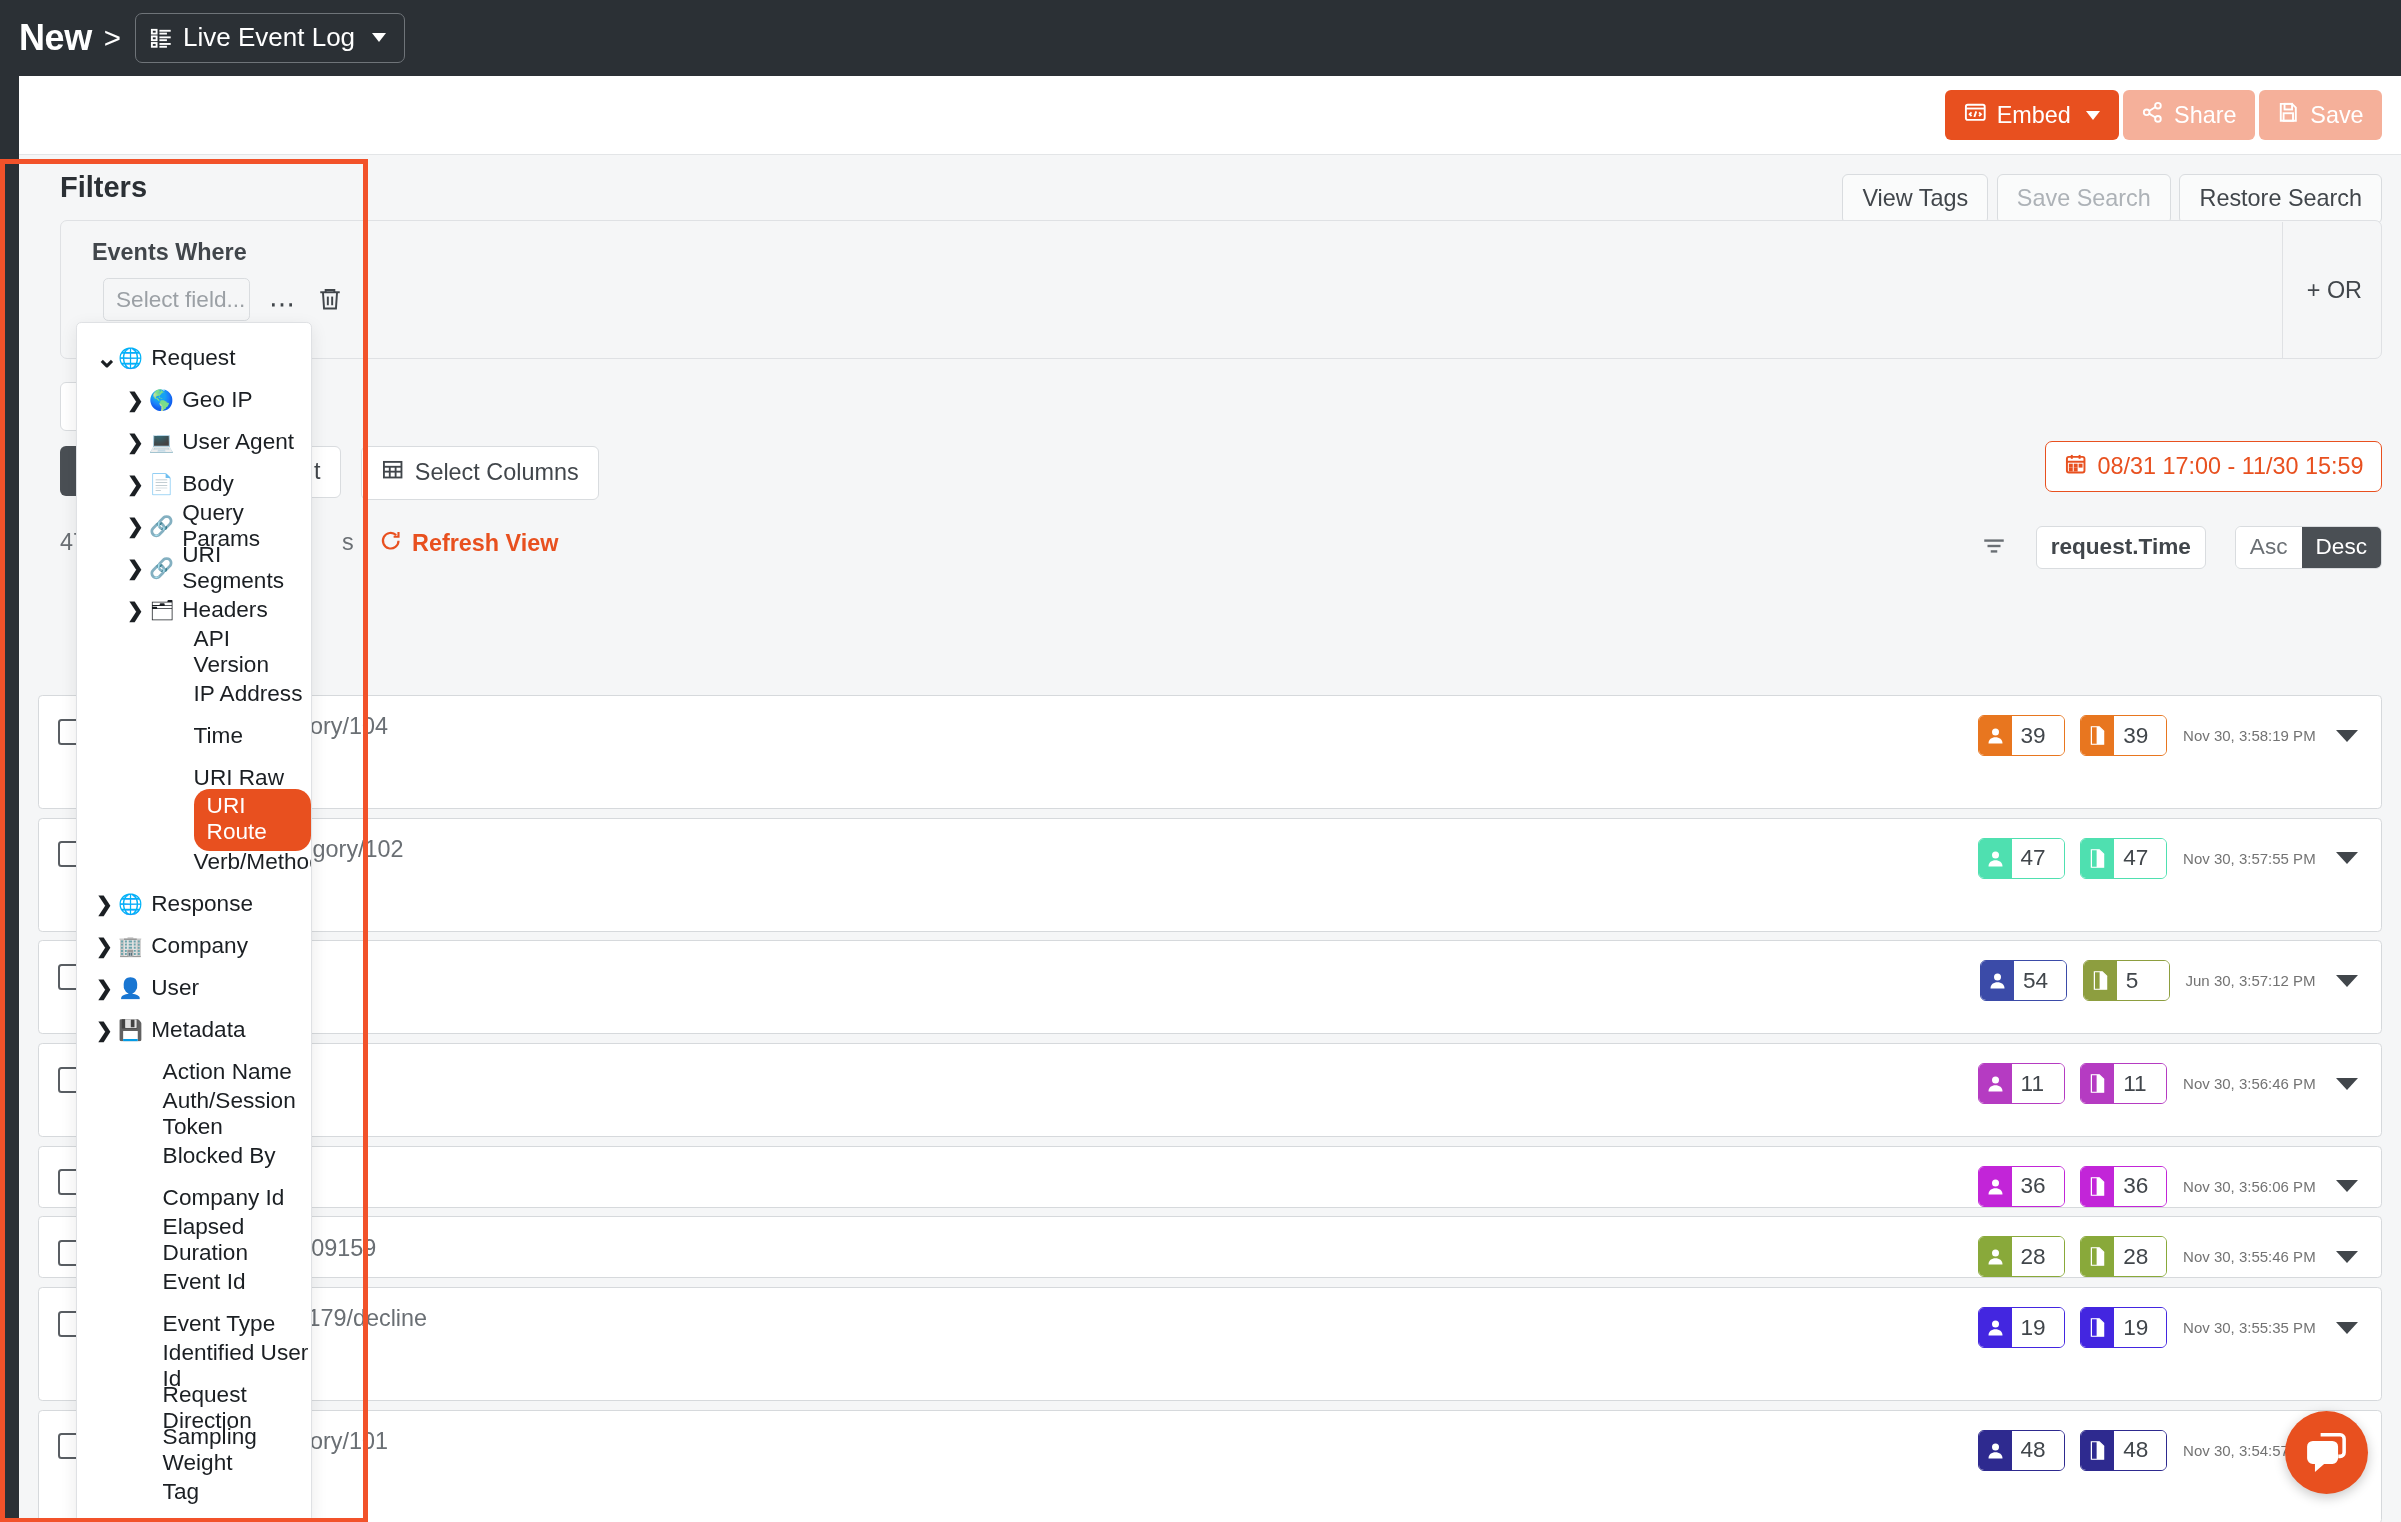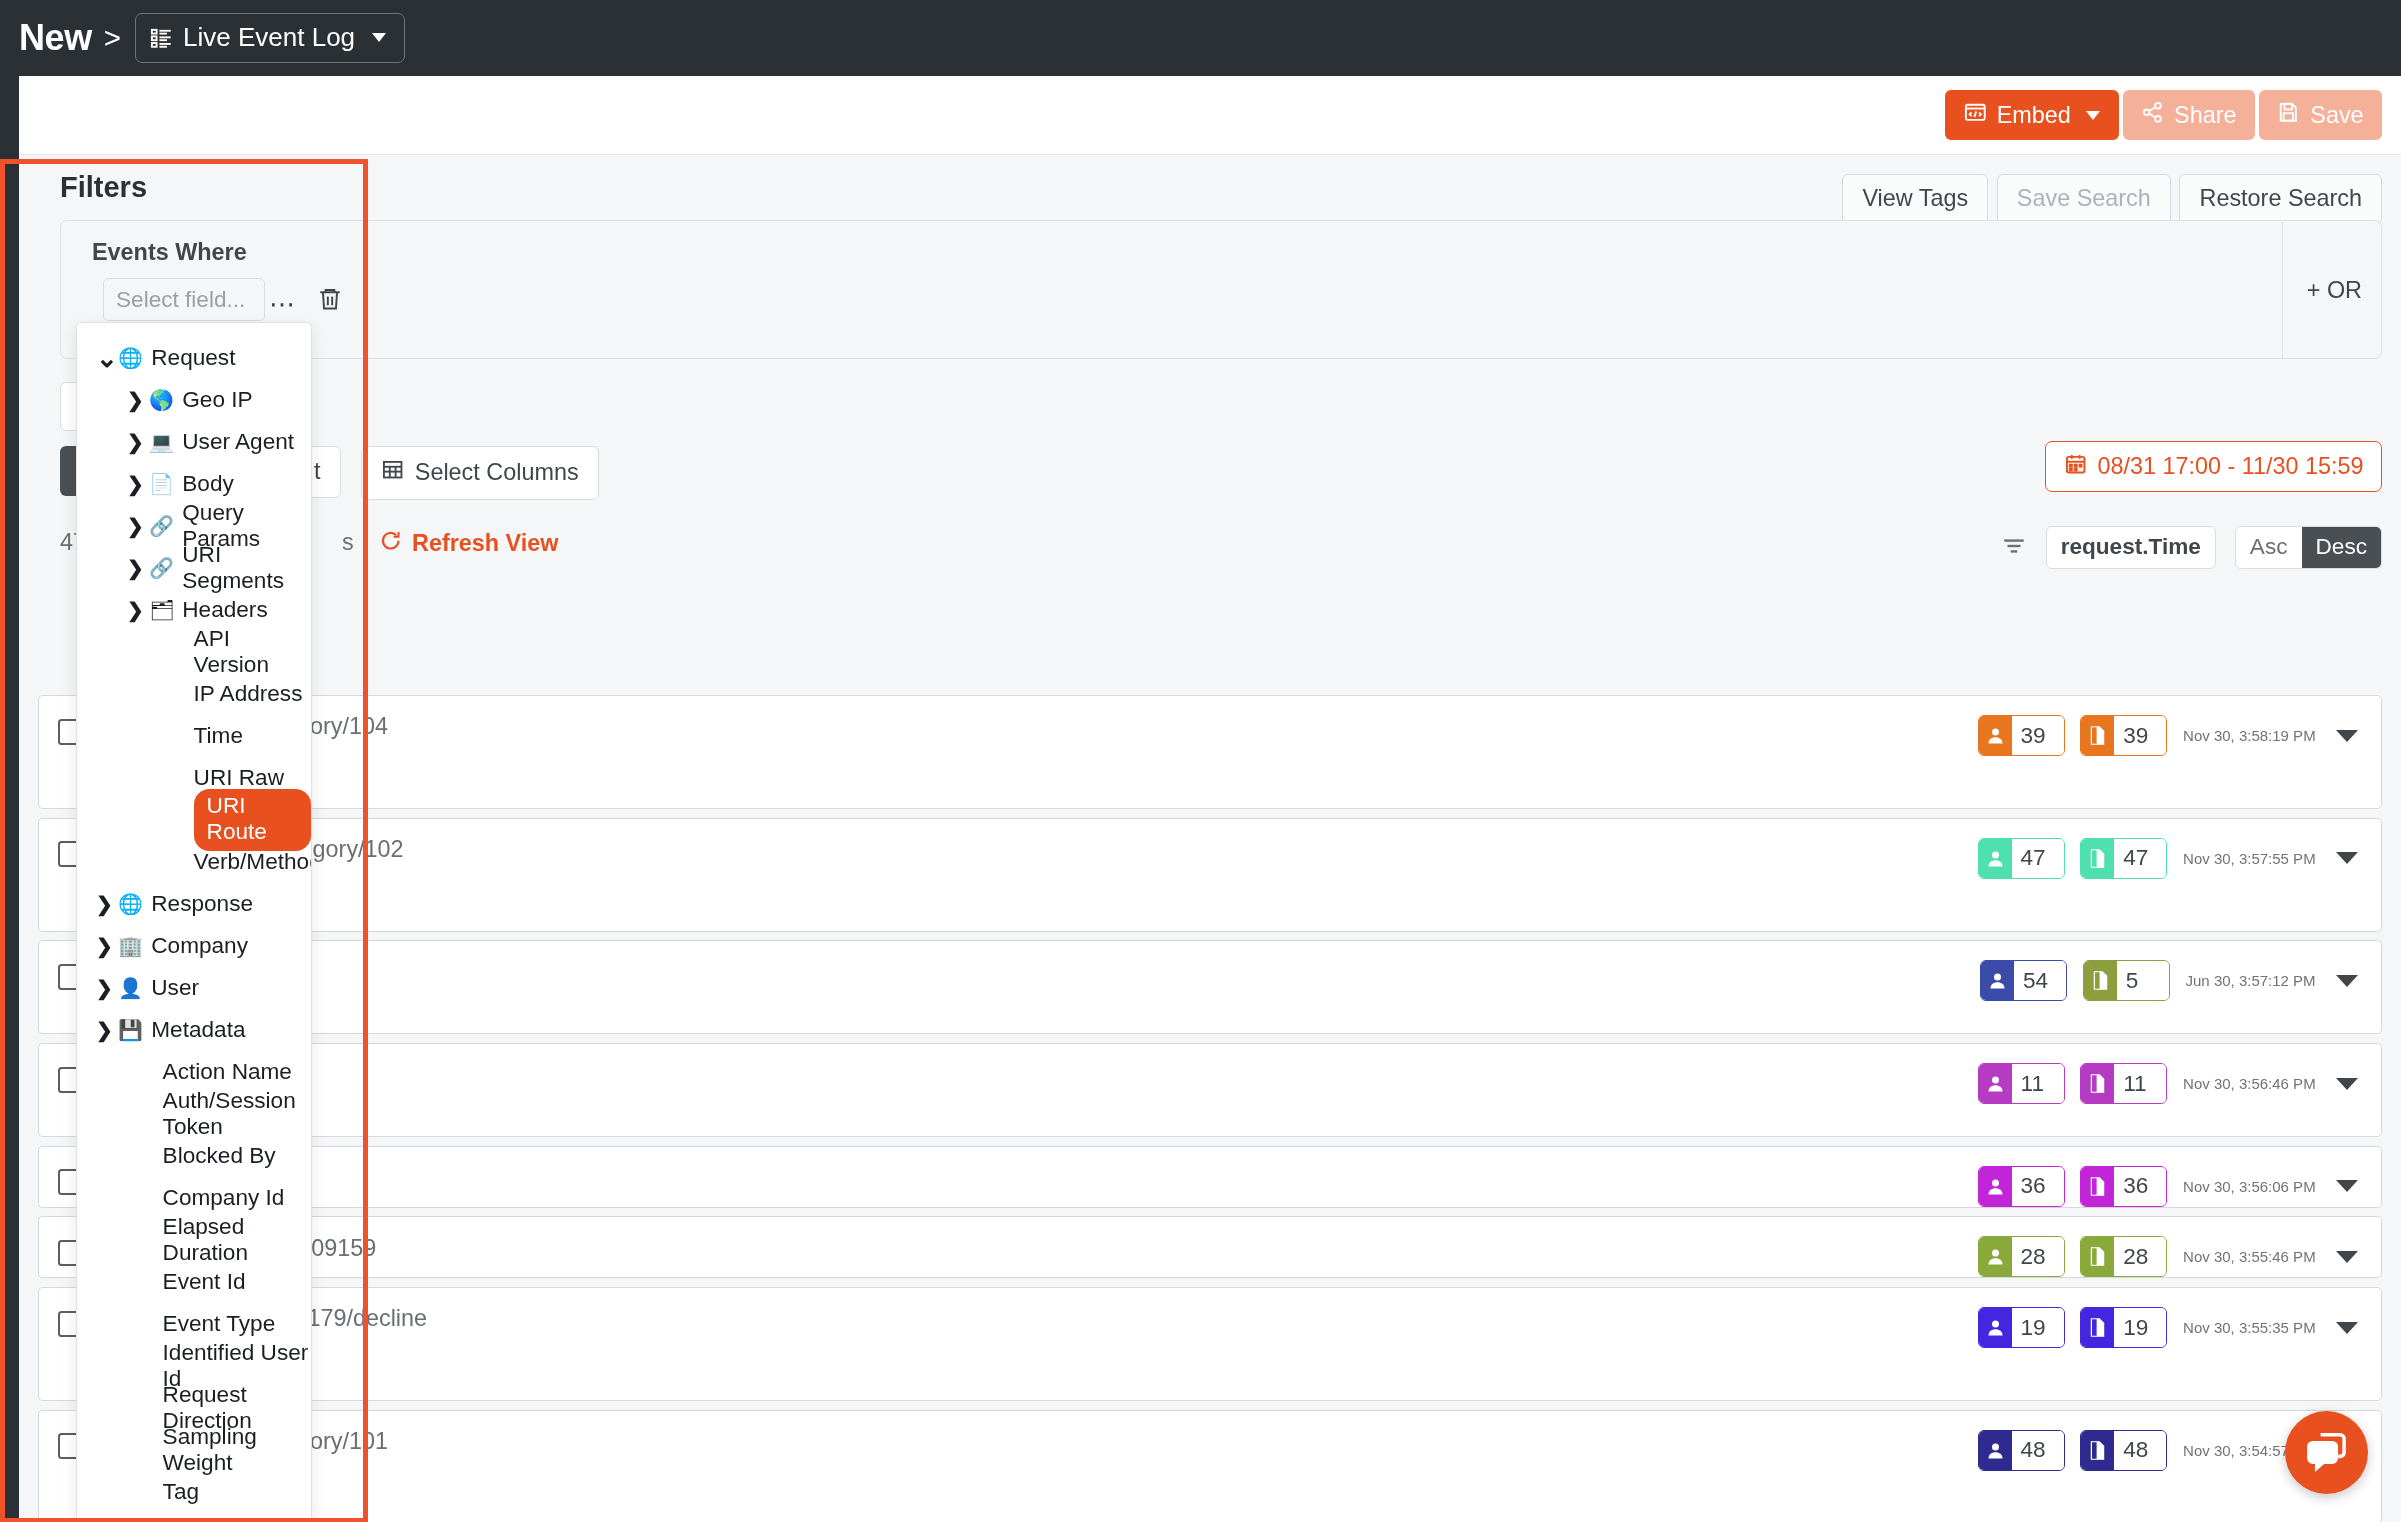--- a/index.html
+++ b/index.html
@@ -96,21 +96,21 @@
     width: 2322px; height: 139px;
     border: 0.9px solid #dfe1e4; border-radius: 7px;
     background: #f5f6f7;
   }
   .events-where {
     position: absolute; left: 31px; top: 18px;
     font-size: 23.4px; font-weight: 700; color: #41464b;
   }
   .selectfield {
     position: absolute; left: 42px; top: 57px;
-    width: 162px; height: 43px;
+    width: 147px; height: 43px;
     border: 0.9px solid #d9dcdf; border-radius: 5.2px; background: #f5f6f7;
     display: flex; align-items: center; padding-left: 12px;
     font-size: 22.6px; color: #9ba0a5;
   }
   .dots-btn {
     position: absolute; left: 208px; top: 68px;
     font-size: 26px; color: #41464b; letter-spacing: 2.6px; cursor: pointer;
   }
   .trash-btn {
     position: absolute; left: 256px; top: 63px; cursor: pointer;
@@ -184,21 +184,21 @@
     position: absolute; left: 0; top: 12px; font-size: 23.4px; color: #6a6f74;
     white-space: nowrap;
   }
   .refresh {
     position: absolute; top: 12px; font-size: 23.4px; color: #e8501f;
     cursor: pointer; display: inline-flex; align-items: center; gap: 9.6px;
     white-space: nowrap;
   }
   .sortgrp {
     position: absolute; right: 0; top: 8.7px;
-    display: flex; align-items: center; gap: 19px;
+    display: flex; align-items: center; gap: 29px;
   }
   .sort-field {
     border: 0.9px solid #d9dcdf; border-radius: 6px; background: #ffffff;
     padding: 7.8px 14px; font-size: 22.6px; color: #41464b; font-weight: 700;
   }
   .seg { display: flex; border-radius: 6px; overflow: hidden; border: 0.9px solid #d9dcdf; }
   .seg span { padding: 7.8px 14px; font-size: 22.6px; background: #ffffff; color: #6a6f74; cursor: pointer; }
   .seg span.on { background: #4a4f54; color: #ffffff; }
 
   

